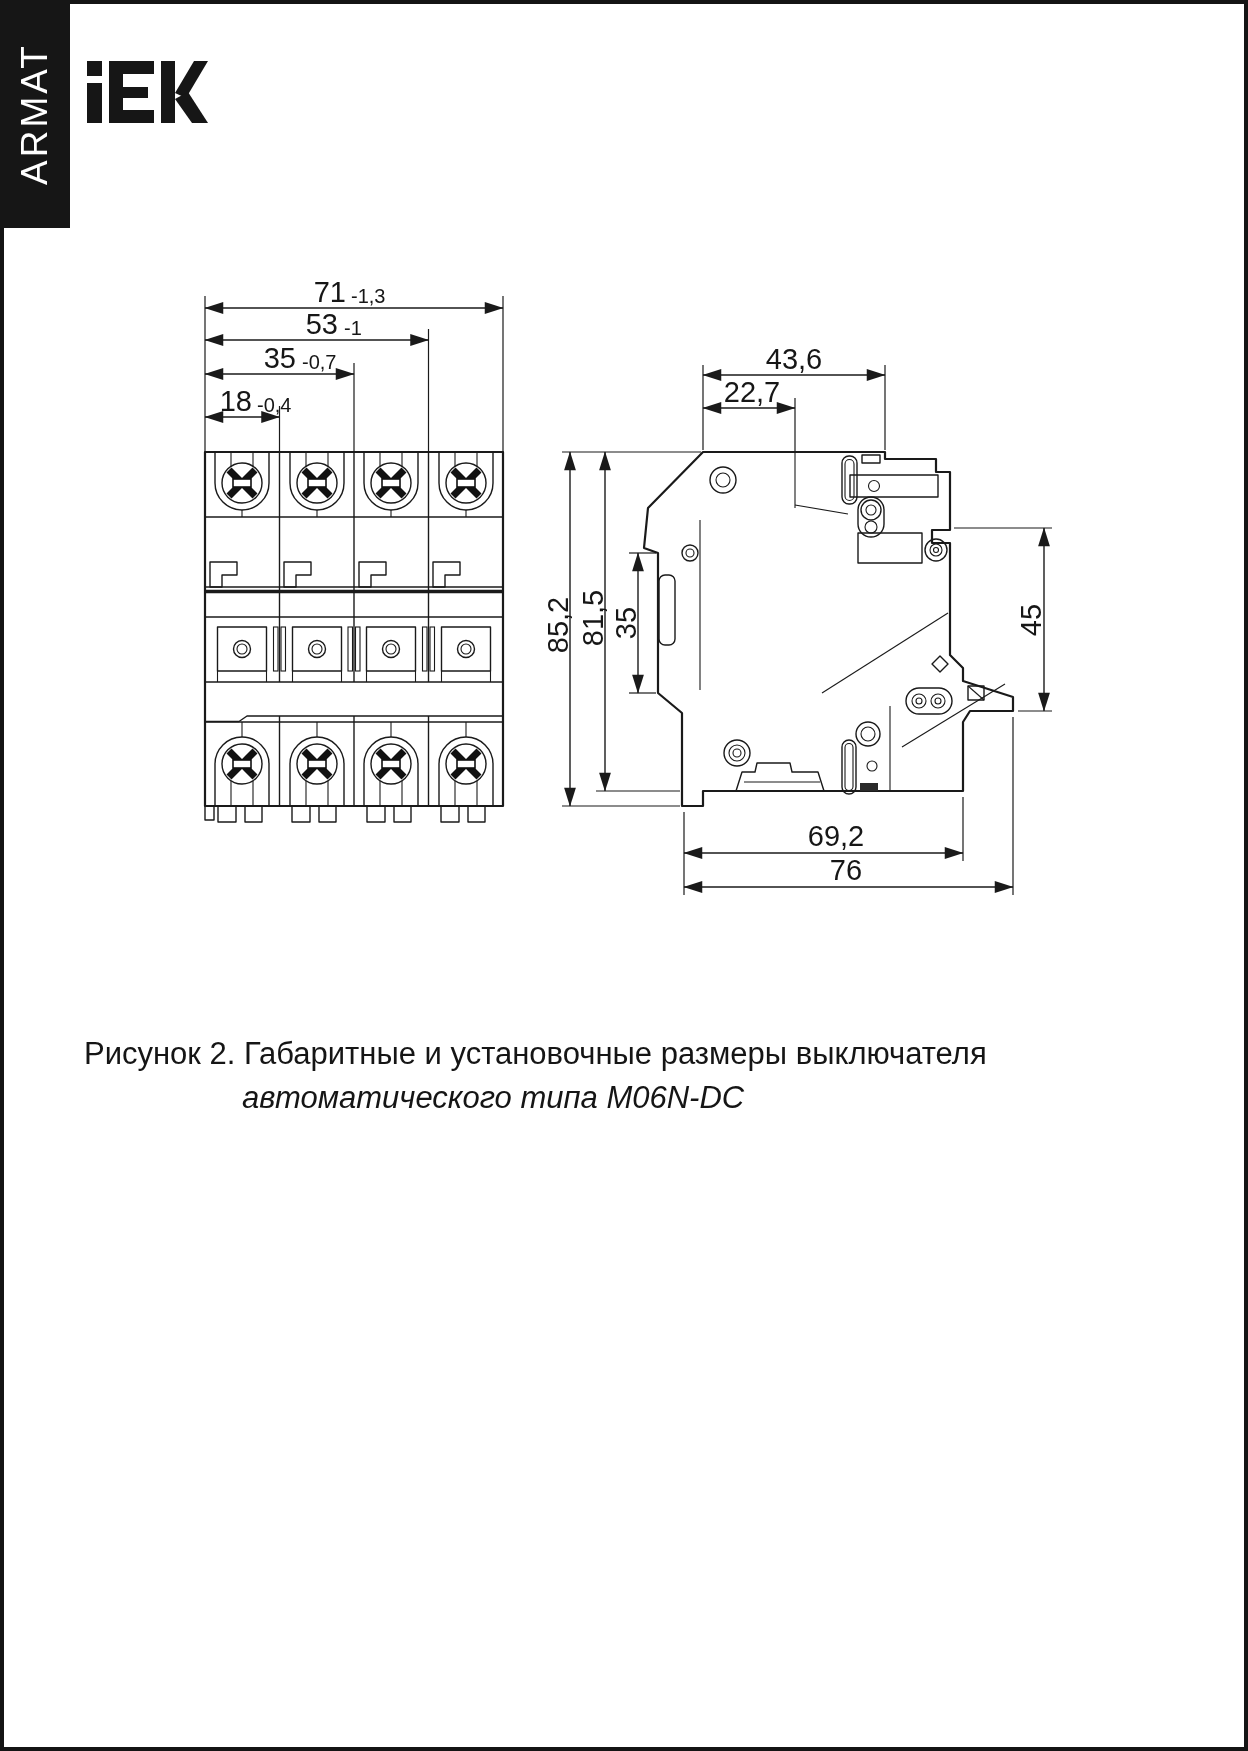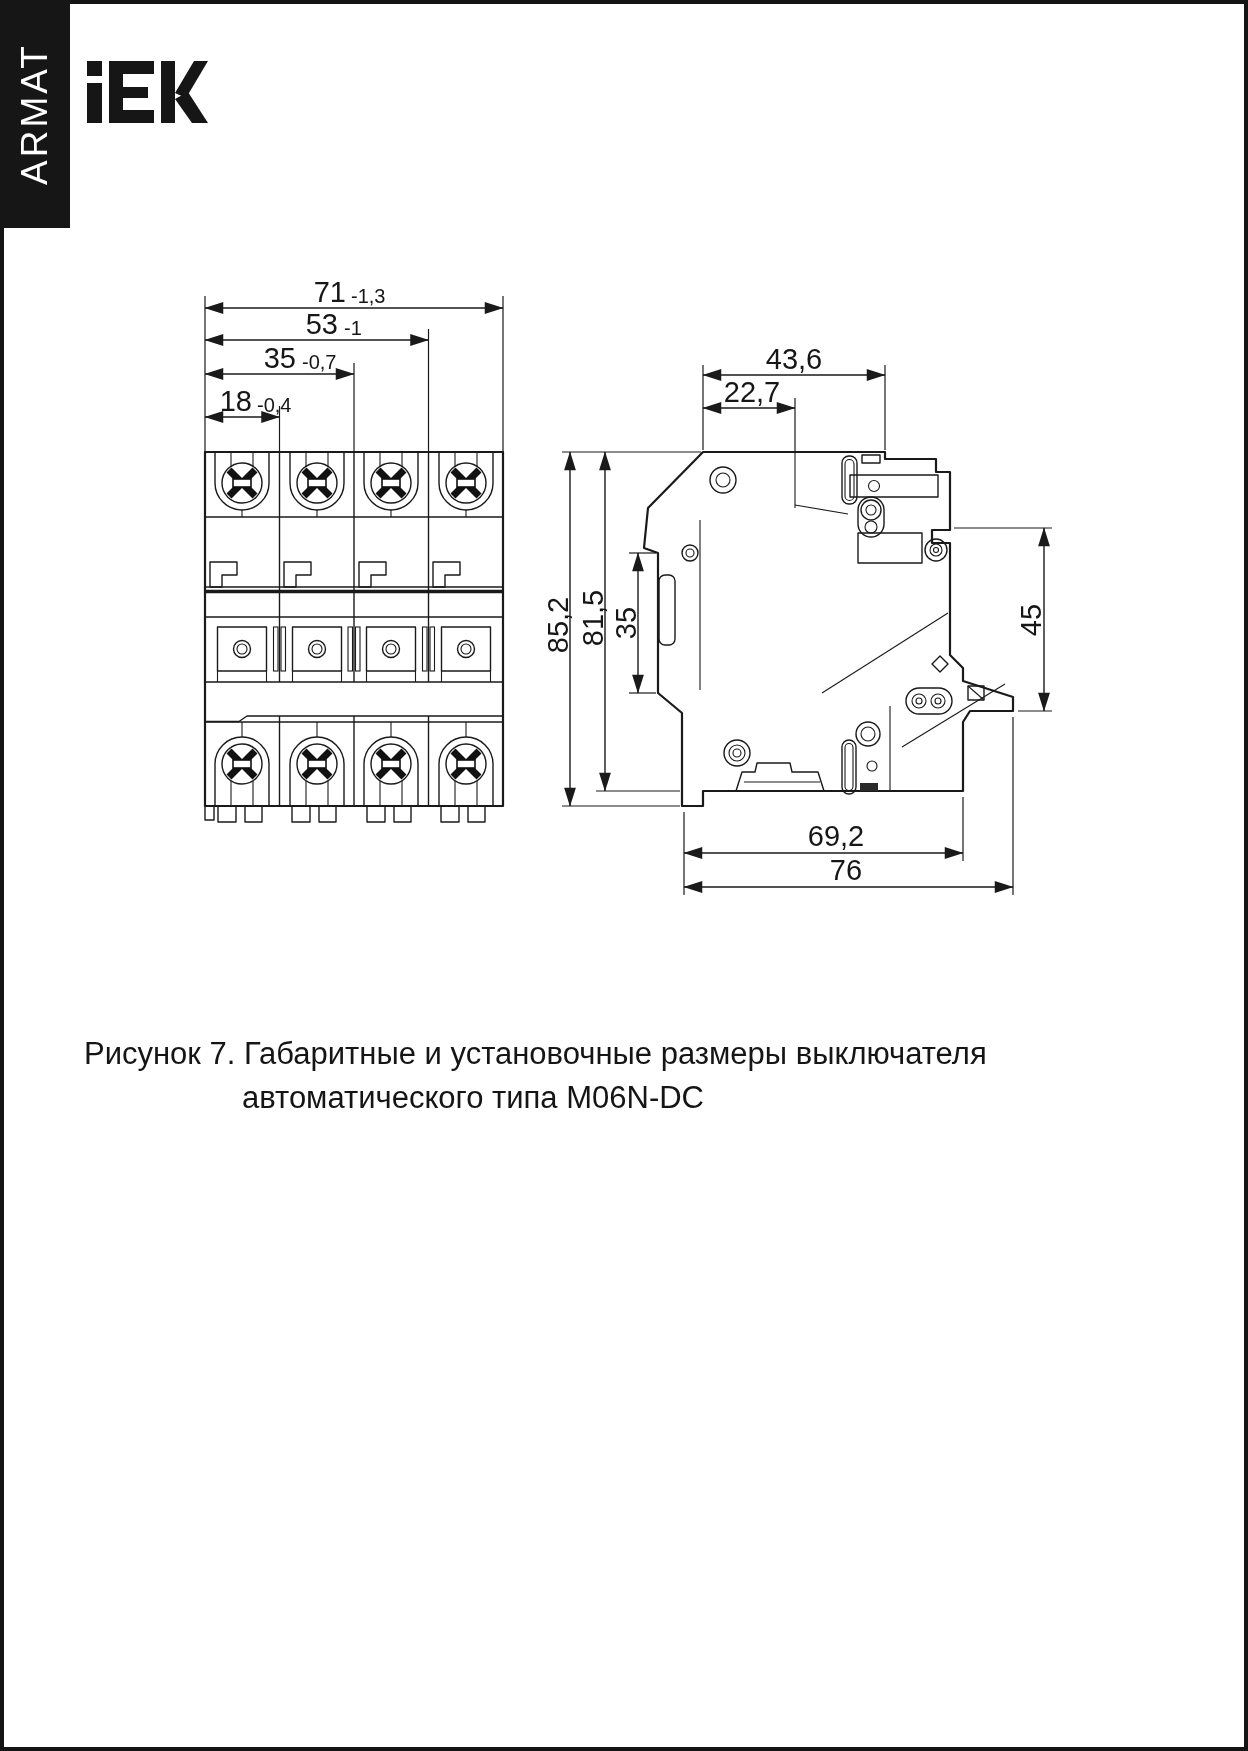--- a/index.html
+++ b/index.html
@@ -13,21 +13,21 @@
   #border-left{left:0;top:0;width:4px;height:1751px;}
   
   #armat-bar{position:absolute;left:0;top:0;width:70px;height:228px;background:#161616;}
   #armat-text{position:absolute;left:0;top:0;width:70px;height:228px;display:flex;
               align-items:center;justify-content:center;}
   #armat-text span{transform:rotate(-90deg);color:#ffffff;font-size:37px;font-weight:400;
                    letter-spacing:3px;white-space:nowrap;}
   
   #caption{position:absolute;left:84px;top:1032px;width:920px;color:#151515;
            font-size:31px;line-height:44px;font-weight:400;}
-  #caption .l2{padding-left:158px;}
+  #caption .l2{padding-left:158px;font-style:italic;}
   
   #drawing{position:absolute;left:0;top:0;}
   .outline{fill:none;stroke:#1a1a1a;stroke-width:2.2;stroke-linejoin:round;}
   .inner{fill:none;stroke:#1a1a1a;stroke-width:1.4;stroke-linejoin:round;}
   .thin{fill:none;stroke:#1a1a1a;stroke-width:1.1;}
   .thick{fill:none;stroke:#1a1a1a;stroke-width:3.4;}
   .ext{fill:none;stroke:#1a1a1a;stroke-width:1.2;}
   .dim{fill:none;stroke:#1a1a1a;stroke-width:1.4;}
   .dimtext{fill:#161616;font-family:"Liberation Sans",sans-serif;font-size:29px;}
   .toltext{fill:#161616;font-family:"Liberation Sans",sans-serif;font-size:20px;}
@@ -277,17 +277,17 @@
       <text class="dimtext" x="568" y="625" text-anchor="middle" transform="rotate(-90 568 625)">85,2</text>
       <text class="dimtext" x="603" y="618" text-anchor="middle" transform="rotate(-90 603 618)">81,5</text>
       <text class="dimtext" x="636" y="623" text-anchor="middle" transform="rotate(-90 636 623)">35</text>
       <text class="dimtext" x="1041" y="620" text-anchor="middle" transform="rotate(-90 1041 620)">45</text>
       <text class="dimtext" x="836" y="846" text-anchor="middle">69,2</text>
       <text class="dimtext" x="846" y="880" text-anchor="middle">76</text>
     </g>
   </svg>
 
   <div id="caption">
-    <div class="l1">Рисунок 7. Габаритные и установочные размеры выключателя</div>
+    <div class="l1">Рисунок 2. Габаритные и установочные размеры выключателя</div>
     <div class="l2">автоматического типа М06N-DC</div>
   </div>
 
 </div>
 
 </body></html>

